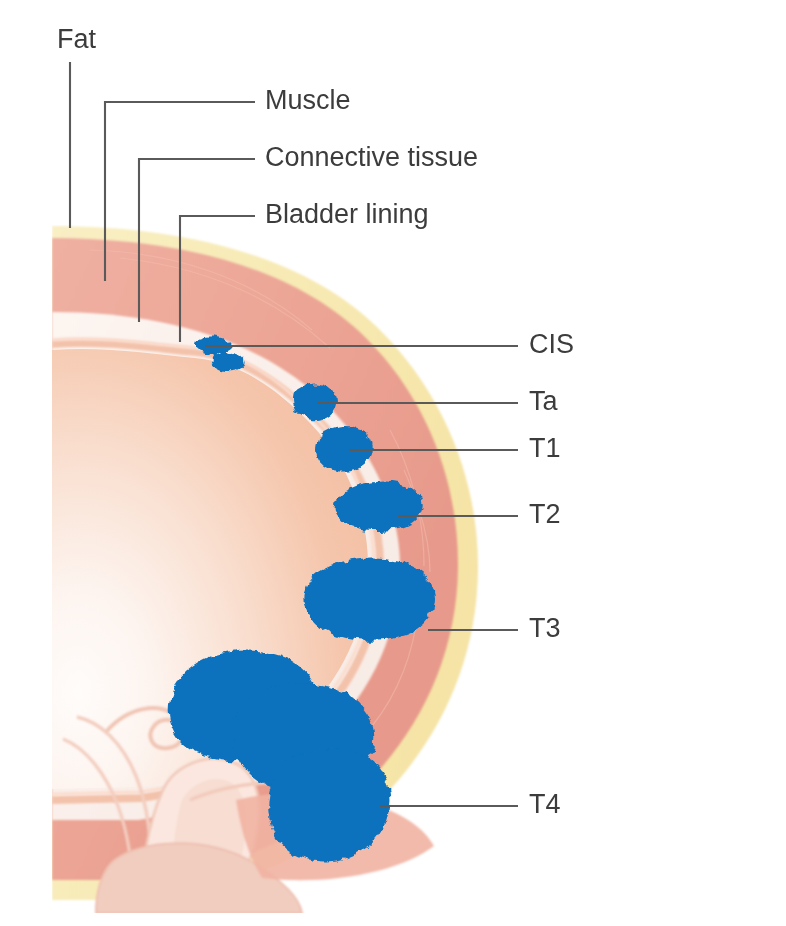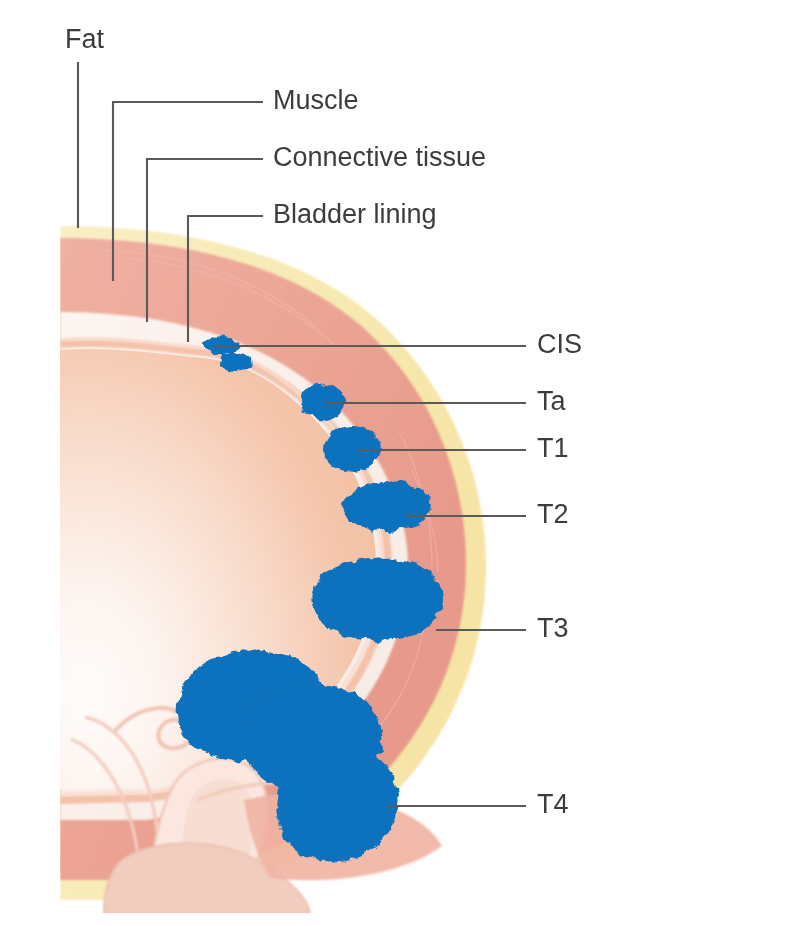--- a/index.html
+++ b/index.html
@@ -11,21 +11,21 @@
   body {
     width: 786px;
     height: 926px;
     position: relative;
     overflow: hidden;
     font-family: "Liberation Sans", sans-serif;
   }
   #diagram-root {
     position: absolute;
     top: 0;
-    left: 8px;
+    left: 0;
     width: 671px;
     height: 926px;
   }
   svg.figure {
     display: block;
     width: 786px;
     height: 926px;
   }
   .lbl {
     font-family: "Liberation Sans", sans-serif;

